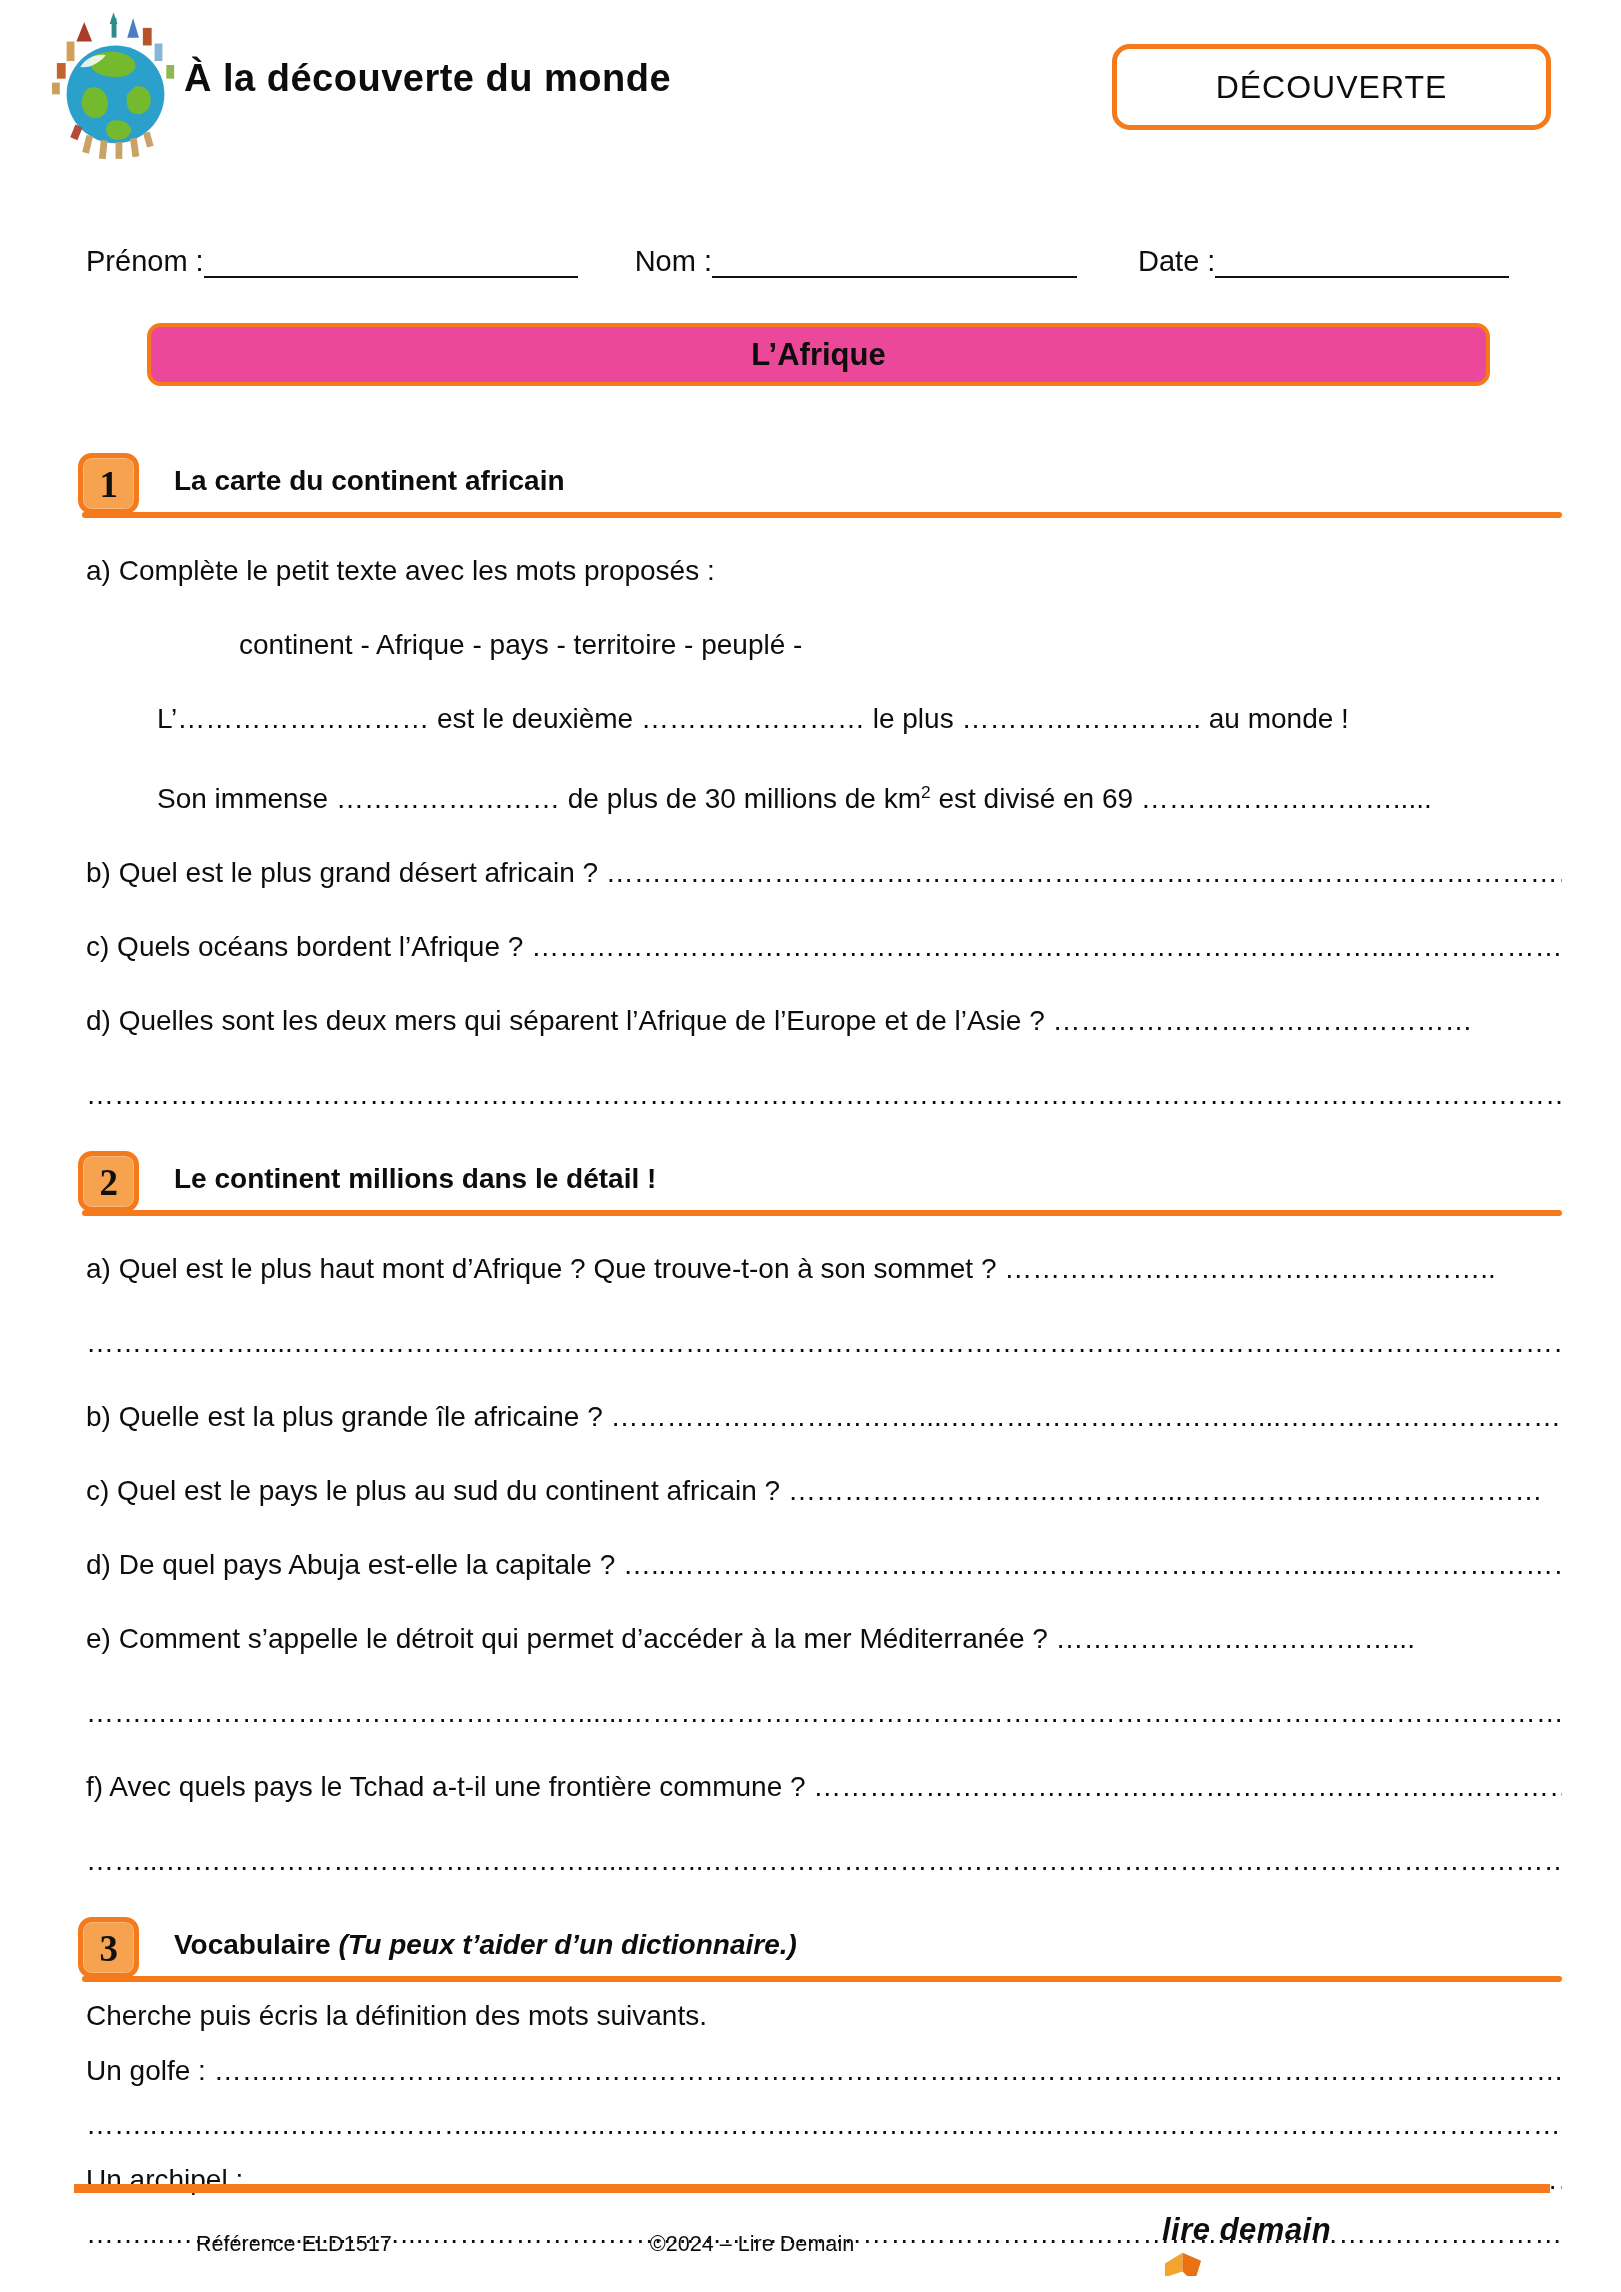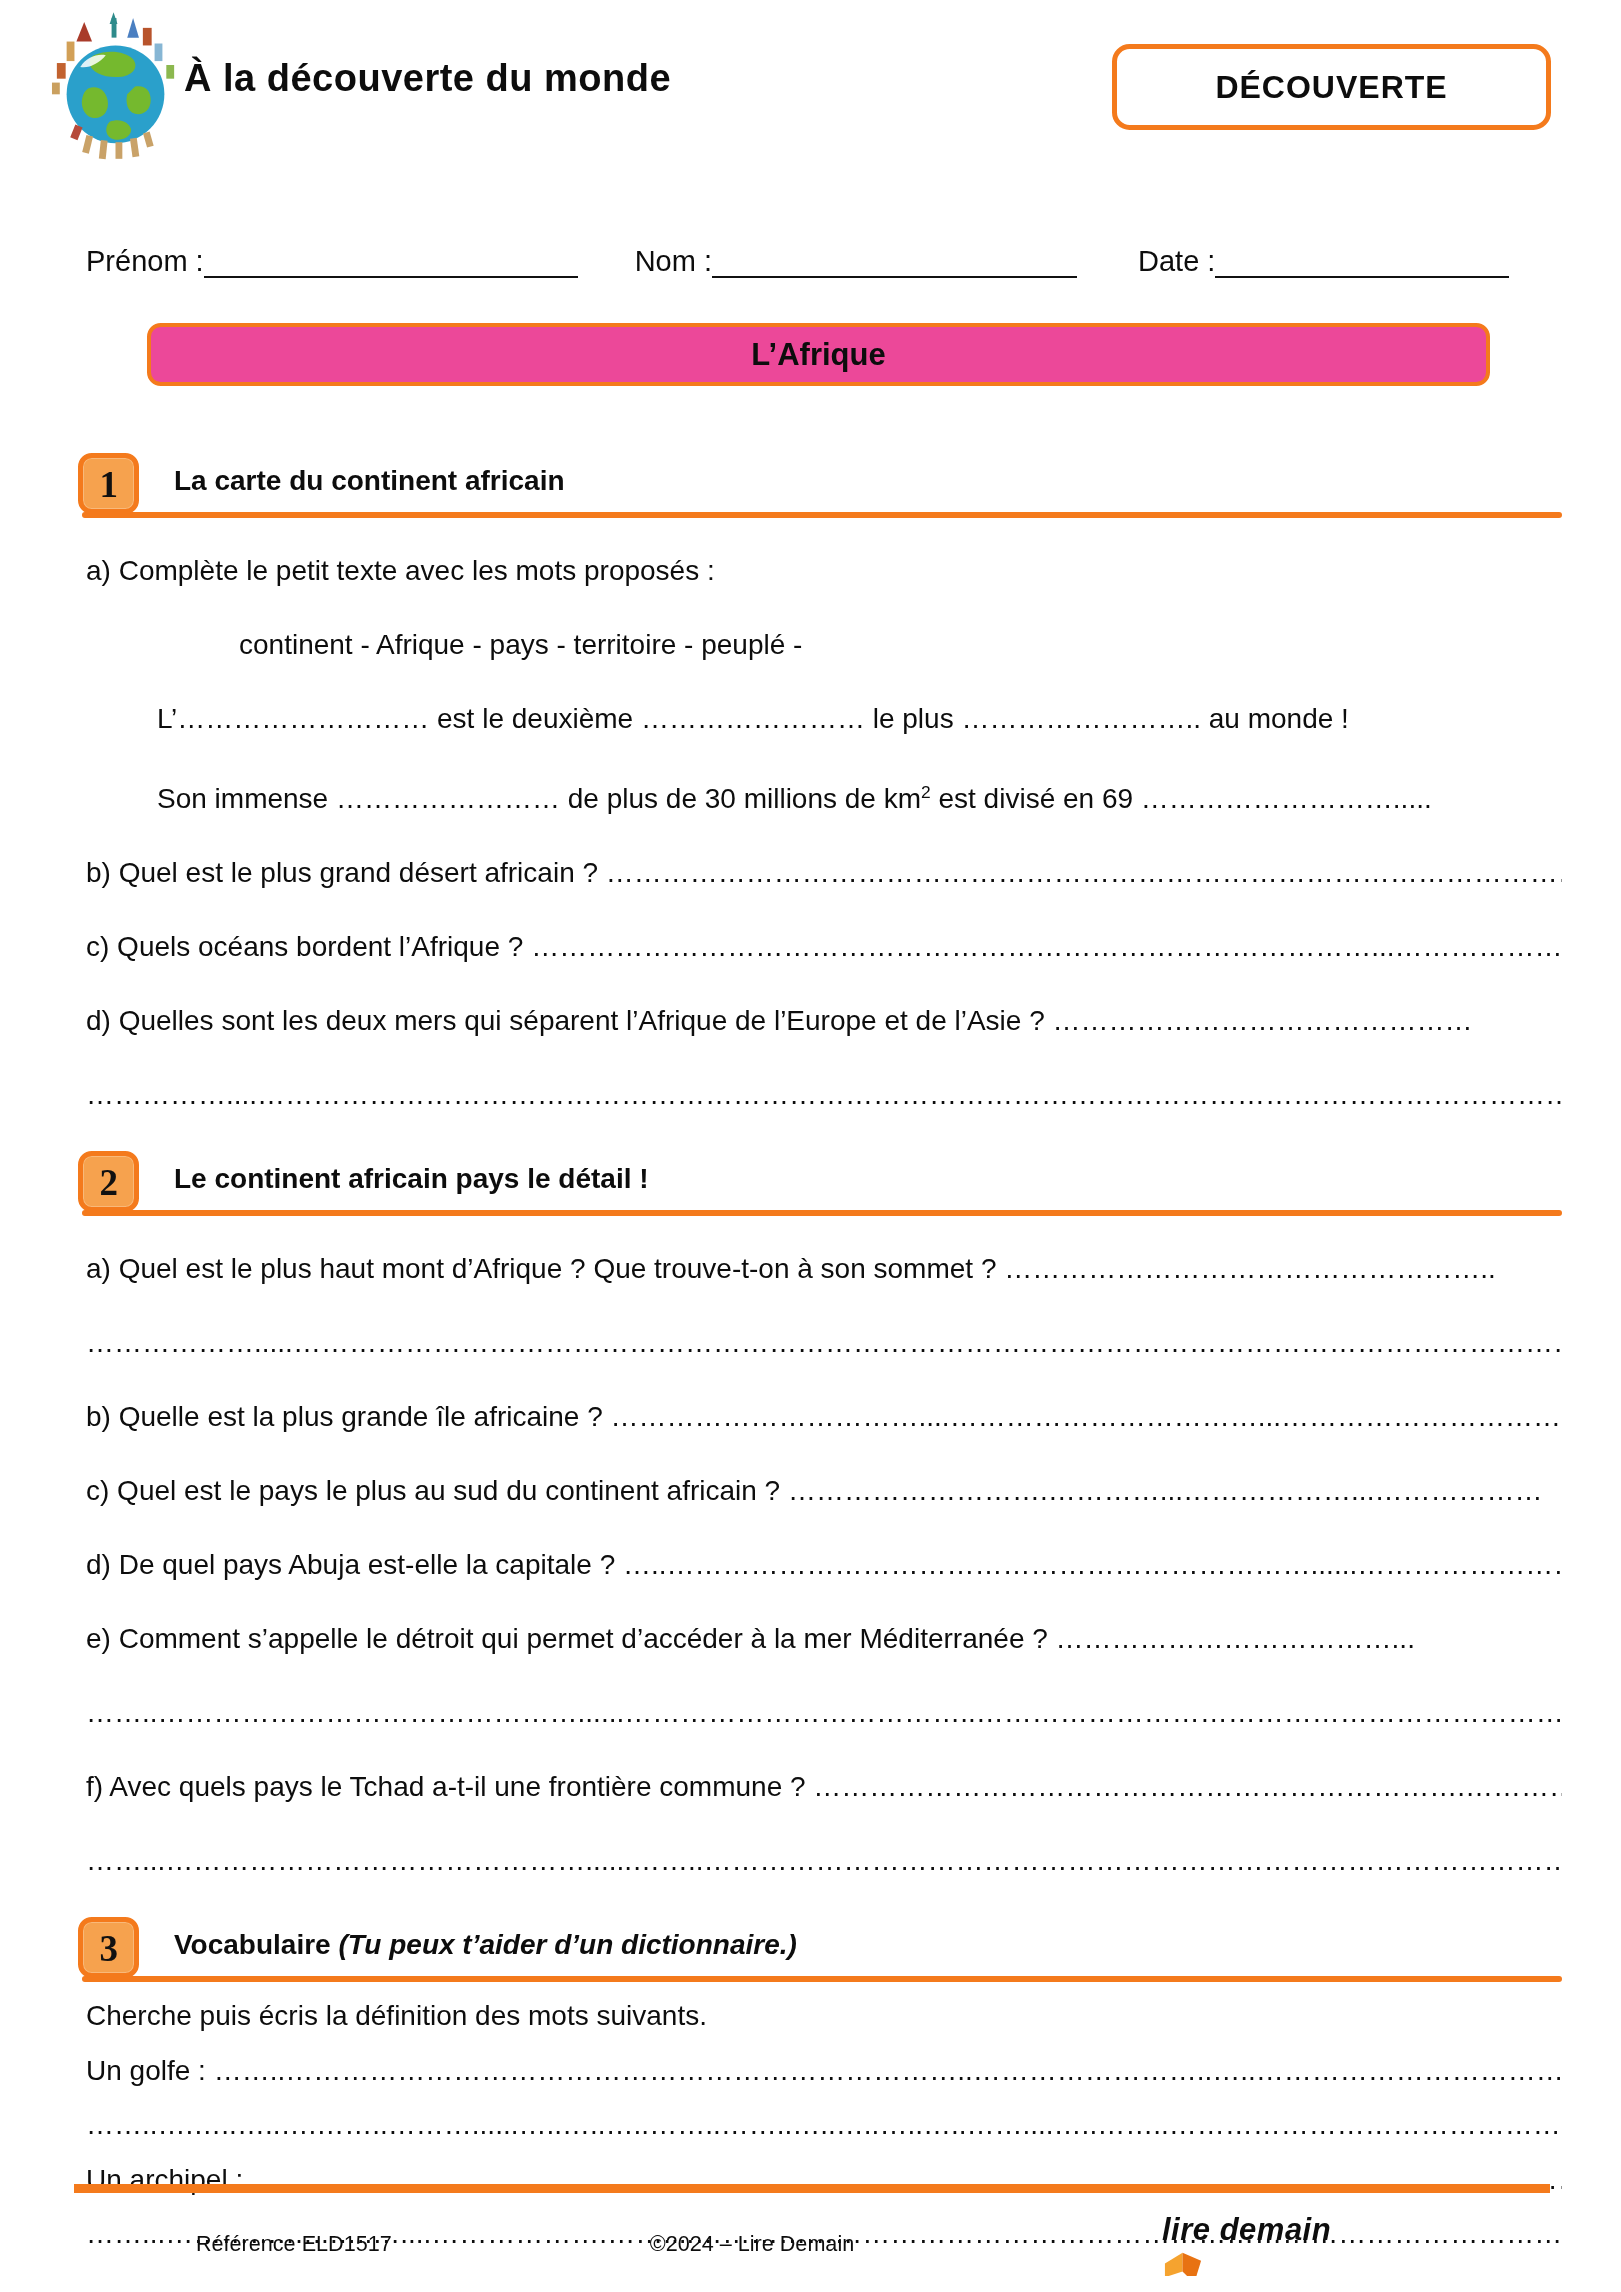--- a/index.html
+++ b/index.html
@@ -22,21 +22,21 @@
   .app-title {
     position: absolute; left: 184px; top: 57px;
     margin: 0;
     font-size: 38px; font-weight: bold; letter-spacing: 0.5px;
   }
   .disc-badge {
     position: absolute; left: 1112px; top: 44px;
     width: 429px; height: 76px;
     border: 5.9px solid var(--accent); border-radius: 17.6px;
     display: flex; align-items: center; justify-content: center;
-    font-size: 32px; font-weight: bold; letter-spacing: 1px;
+    font-size: 32px; font-weight: normal; letter-spacing: 1px;
     background: #ffffff;
   }
 
   
   .identity {
     position: absolute; left: 86px; top: 241px; width: 1464px;
     display: flex; align-items: flex-end; font-size: 29px;
   }
   .id-group { display: flex; align-items: flex-end; }
   .id-label { white-space: pre; }
@@ -185,21 +185,21 @@
     <p class="q indent2">L’……………………… est le deuxième …………………… le plus …………………….. au monde !</p>
     <p class="q indent2"><span>Son immense …………………… de plus de 30 millions de km</span><sup>2</sup><span> est divisé en 69 ……………………….....</span></p>
     <p class="q">b) Quel est le plus grand désert africain ?    ……………………………………………………………………………………………………...</p>
     <p class="q">c) Quels océans bordent l’Afrique ? ………………………………………………………………………………...………………………………...</p>
     <p class="q">d) Quelles sont les deux mers qui séparent l’Afrique de l’Europe et de l’Asie ? ………………………………………</p>
     <p class="q">……………....………………………………………………………………………………………………………………………………………………………………………</p>
 
     <div class="sec-head mt">
       <div class="sec-rule"></div>
       <div class="sec-num">2</div>
-      <div class="sec-title">Le continent africain pays le détail !</div>
+      <div class="sec-title">Le continent millions dans le détail !</div>
     </div>
 
     <p class="q">a) Quel est le plus haut mont d’Afrique ? Que trouve-t-on à son sommet ? ……………………………………………..</p>
     <p class="q">……………….....…………………………………………………………………………………………………………………………………………………………………...</p>
     <p class="q">b) Quelle est la plus grande île africaine ? ……………………………....……………………………...……………………………………</p>
     <p class="q">c) Quel est le pays le plus au sud du continent africain ? ……………………….…………...………………...………………</p>
     <p class="q">d) De quel pays Abuja est-elle la capitale ? …..……………………………………………………………......…………………….……</p>
     <p class="q">e) Comment s’appelle le détroit qui permet d’accéder à la mer Méditerranée ? ………………………………...</p>
     <p class="q">……..………………………………………......………………………………..…………………………………………………………………………………………………</p>
     <p class="q">f) Avec quels pays le Tchad a-t-il une frontière commune ? …………………………………………………………….…………</p>

